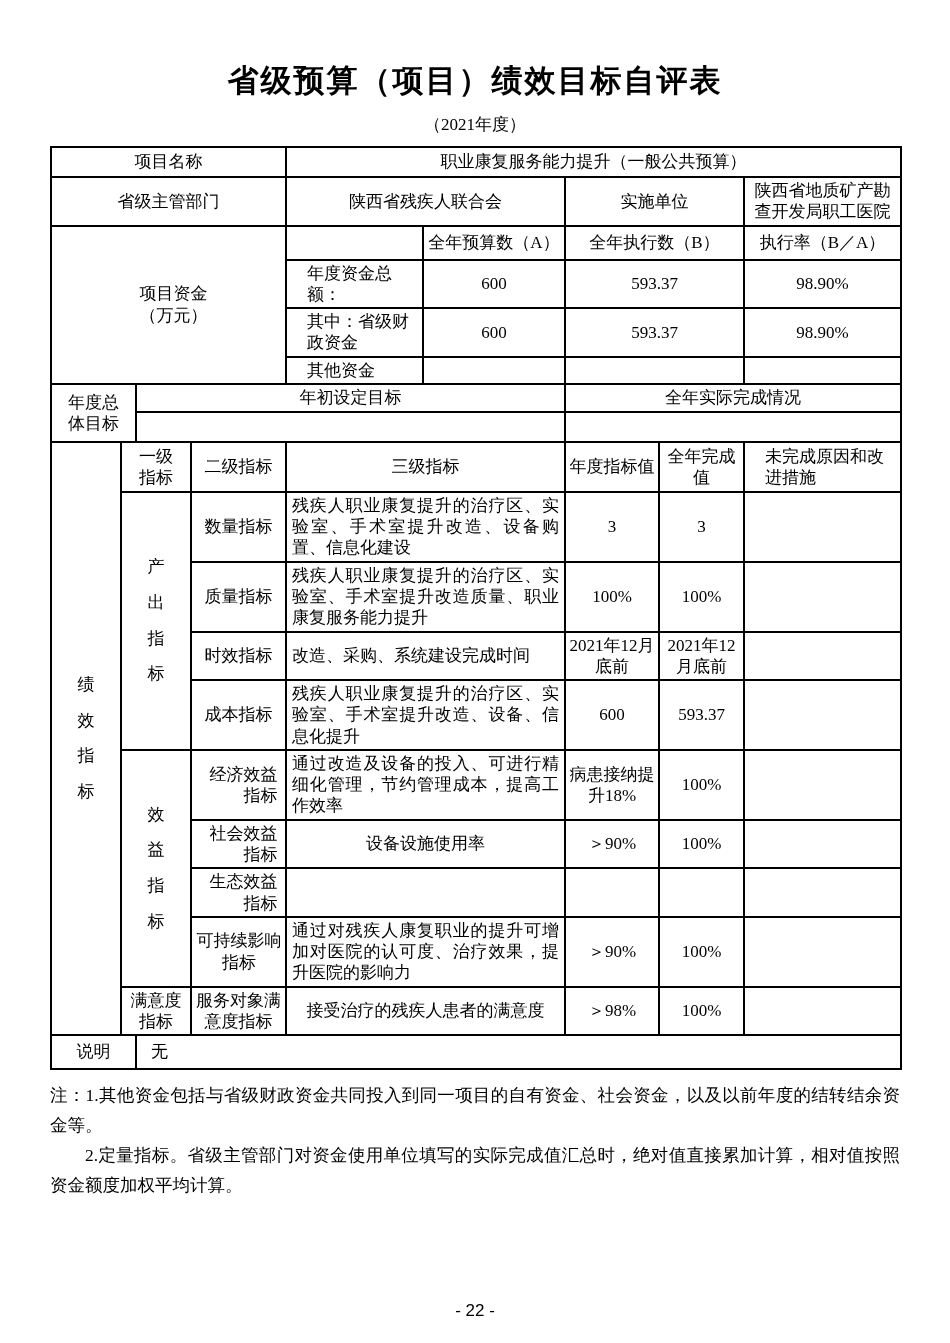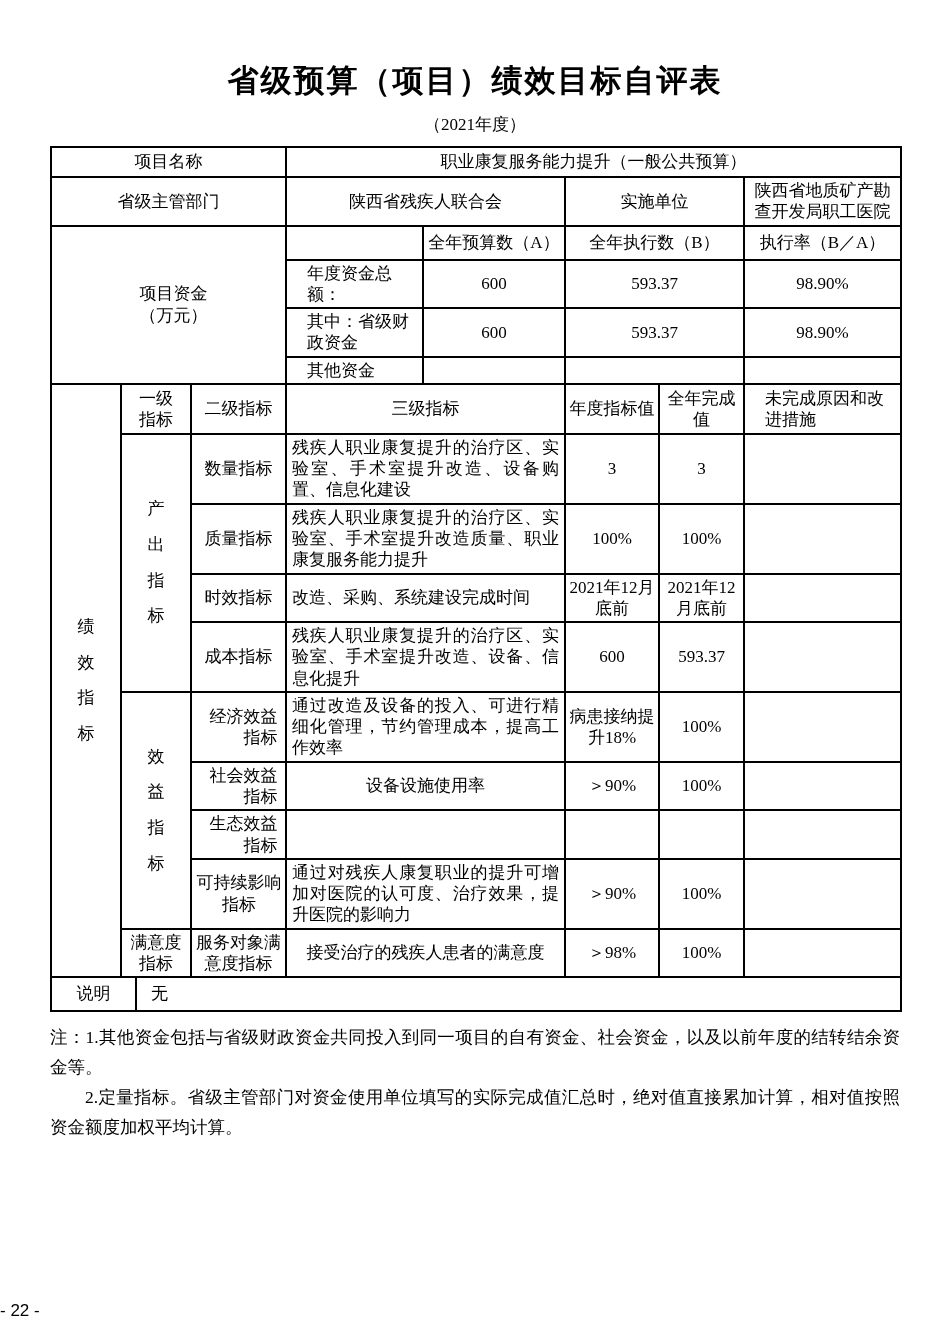--- a/index.html
+++ b/index.html
@@ -15,31 +15,31 @@
   }
   .subtitle{text-align:center;font-size:17px;margin:11px 0 10px 0;}
   table{border-collapse:collapse;table-layout:fixed;width:850px;}
   .t2,.t3,.t4{margin-top:-2px;}
   td{
     border:2px solid #000;font-size:17px;line-height:1.25;
     text-align:center;vertical-align:middle;padding:2px 3px;
     word-break:break-all;overflow:hidden;
   }
   .tl{text-align:left;padding-left:20px;}
-  .l3j{text-align:justify;padding:2px 5px;border-radius:21px;}
+  .l3j{text-align:justify;padding:2px 5px;}
   .vtext{width:19px;margin:0 auto;word-break:break-all;line-height:2.1;text-align:center;}
   .w2{width:38px;margin:0 auto;word-break:break-all;}
   .w3{width:57px;margin:0 auto;word-break:break-all;}
   .w4{width:78px;margin:0 auto;word-break:break-all;text-align:right;}
   .w5{width:88px;margin:0 auto;word-break:break-all;}
   .notes{margin-top:10px;font-size:17.5px;line-height:1.72;text-align:justify;}
   .notes p{margin:0;}
   .notes .indent{text-indent:2em;}
   .pagenum{
-    position:absolute;bottom:22px;left:0;right:0;text-align:left;
+    position:absolute;bottom:22px;left:0;right:0;text-align:center;
     font-size:17px;font-family:"Liberation Sans",sans-serif;
   }
 </style>
 </head>
 <body>
 
 <div class="page">
 
   <h1 class="title">省级预算（项目）绩效目标自评表</h1>
   <div class="subtitle">（2021年度）</div>
@@ -86,20 +86,40 @@
       </tr>
       <tr style="height:27px">
         <td class="tl">其他资金</td>
         <td></td>
         <td></td>
         <td></td>
       </tr>
     </tbody>
   </table>
 
+  <table class="t2">
+    <colgroup>
+      <col style="width:85px">
+        <col style="width:429px">
+        <col style="width:336px">
+    </colgroup>
+    <tbody>
+      <tr style="height:28px">
+        <td rowspan="2">
+          <div class="w3">年度总体目标</div>
+        </td>
+        <td>年初设定目标</td>
+        <td>全年实际完成情况</td>
+      </tr>
+      <tr style="height:30px">
+        <td></td>
+        <td></td>
+      </tr>
+    </tbody>
+  </table>
 
   <table class="t3">
     <colgroup>
       <col style="width:70px">
         <col style="width:70px">
         <col style="width:95px">
         <col style="width:279px">
       <col style="width:94px">
         <col style="width:85px">
         <col style="width:157px">

